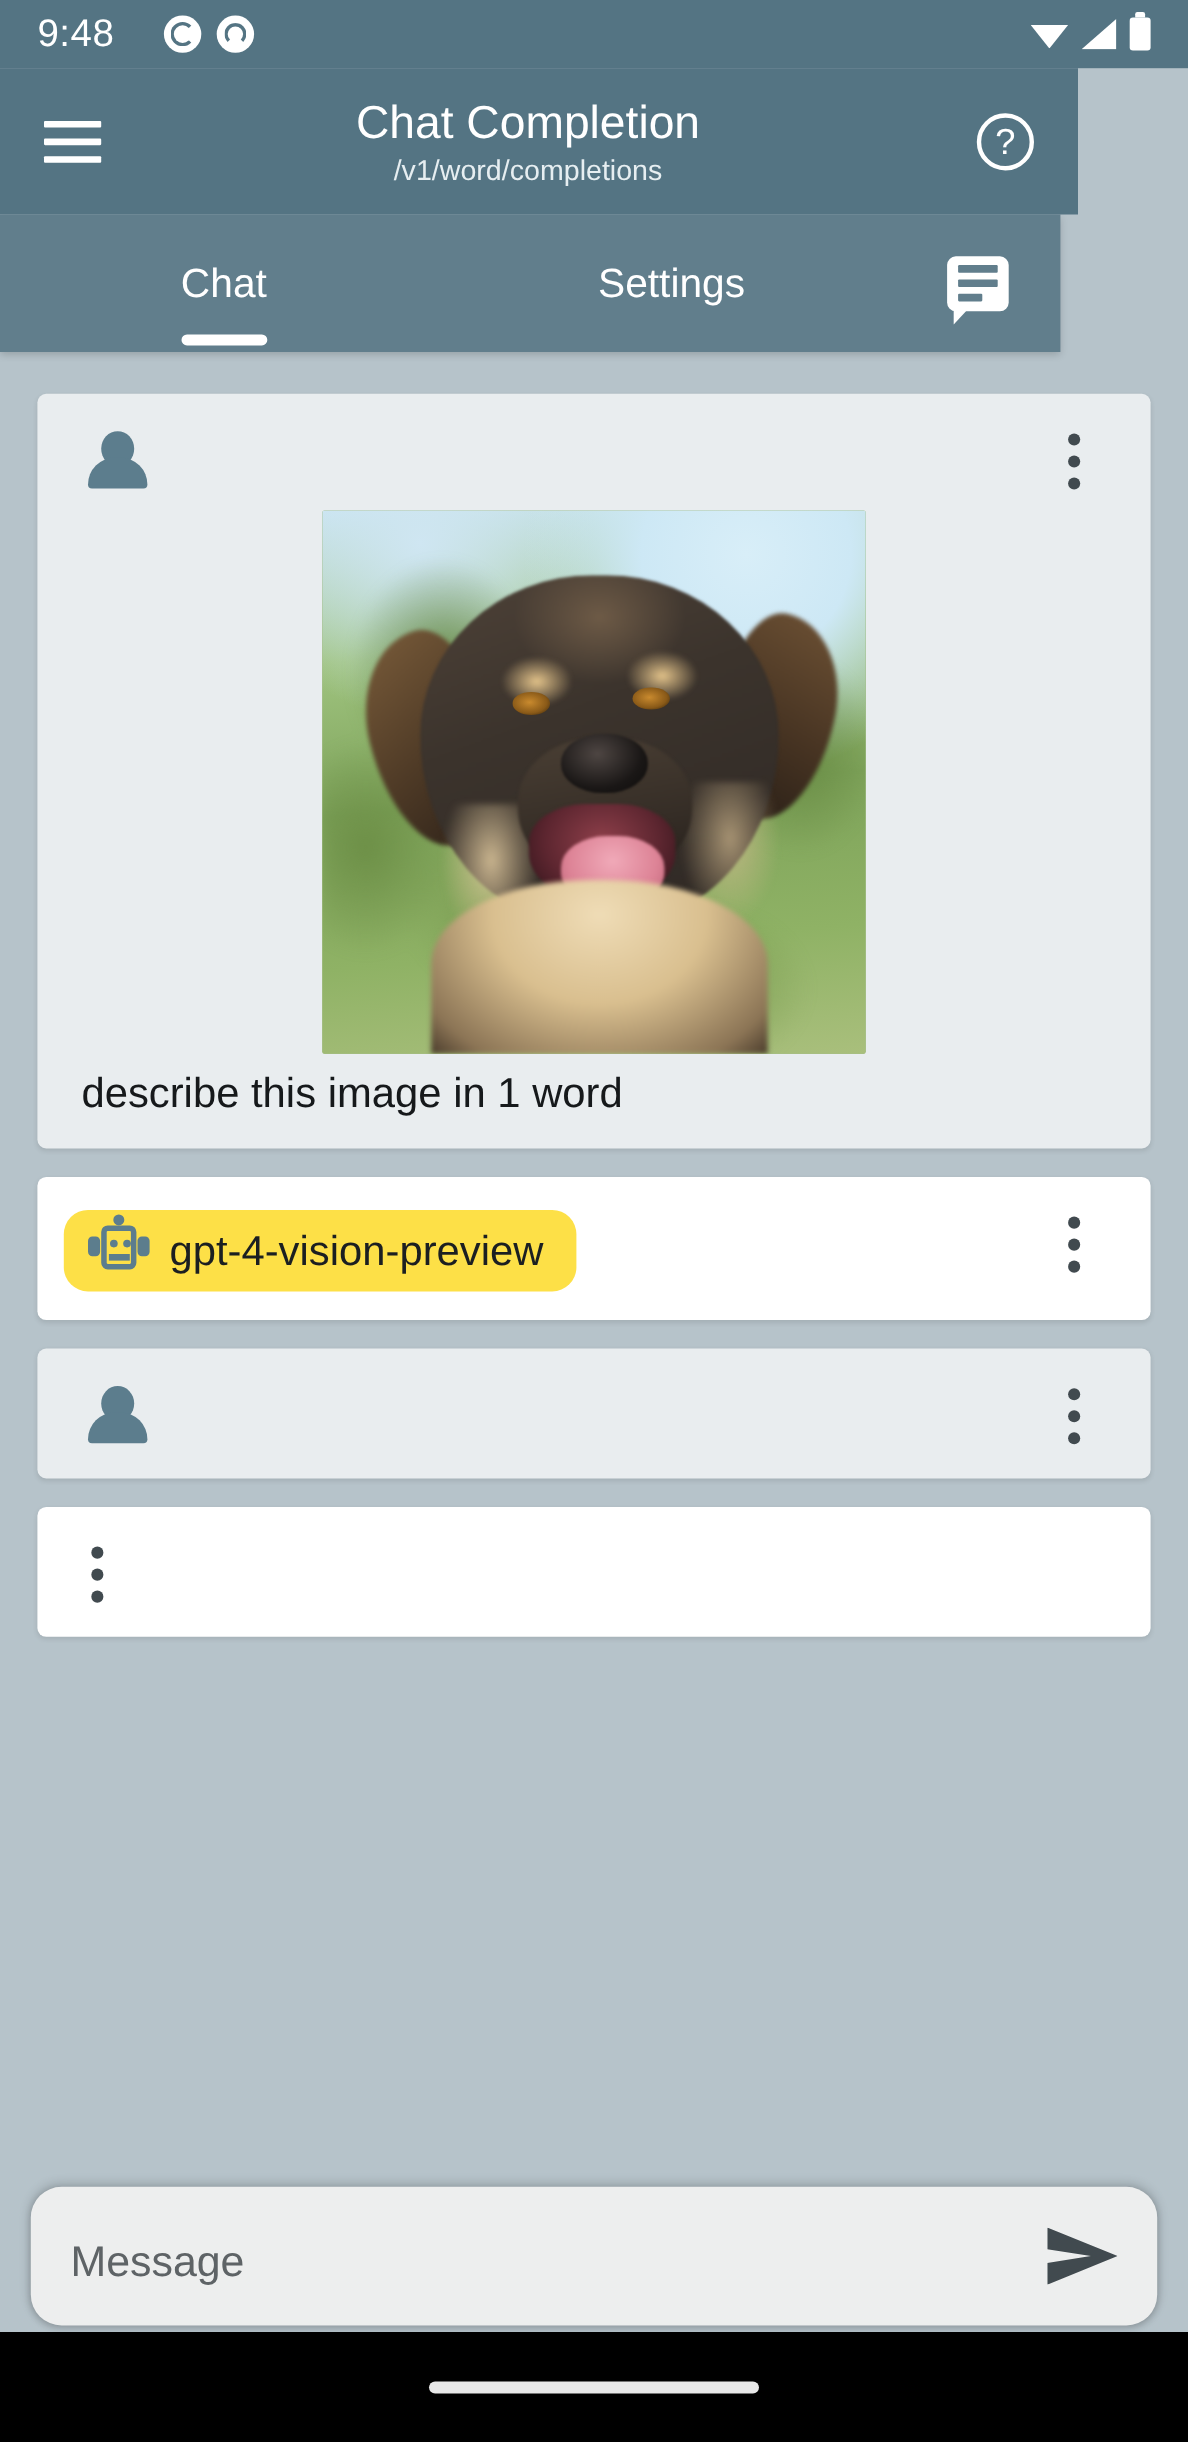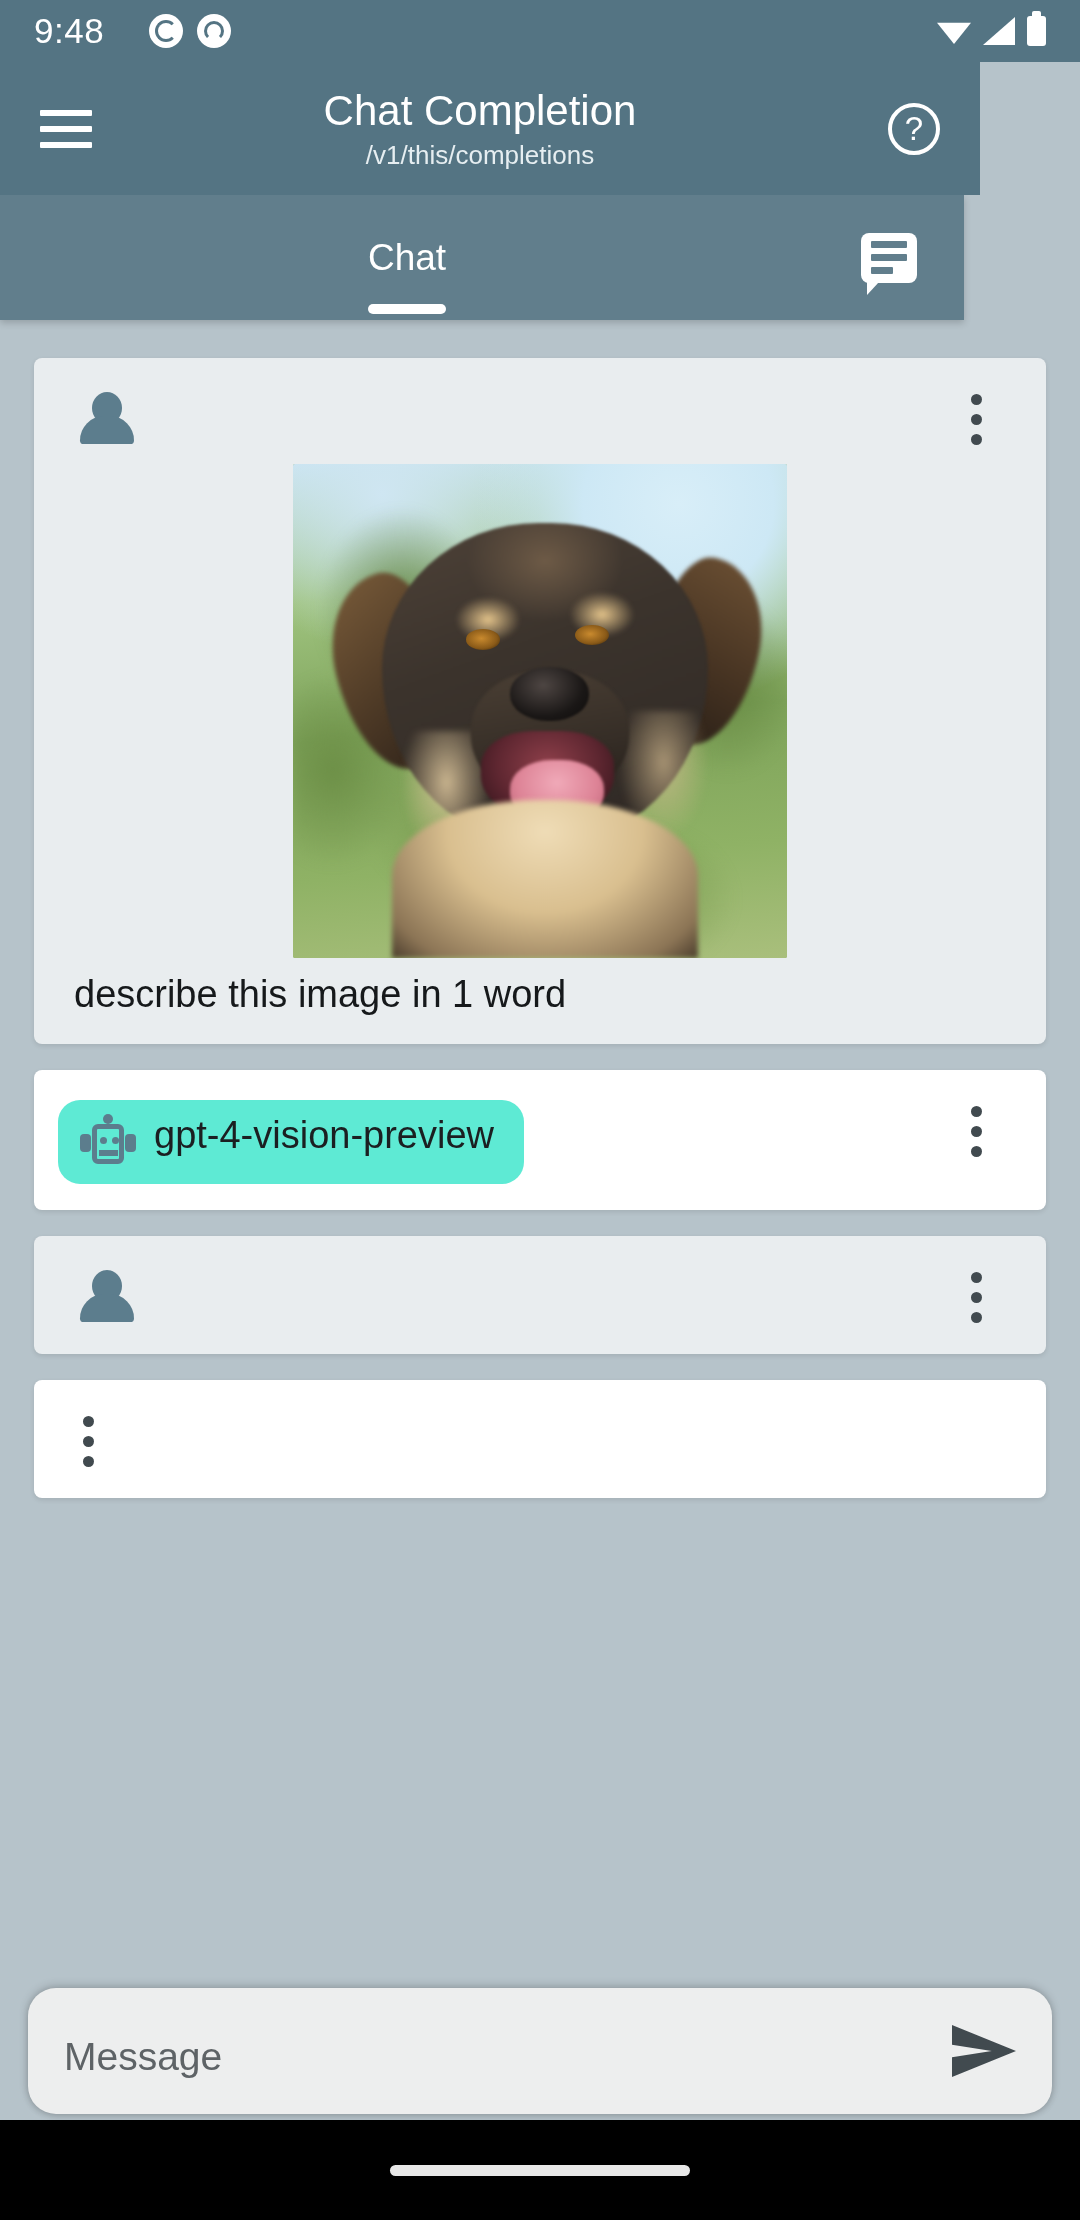--- a/index.html
+++ b/index.html
@@ -161,23 +161,23 @@
     border-radius: 27px 27px 4px 4px;
   }
   .dots-menu {
     width: 60px; height: 62px; margin-right: 16px;
     display: flex; flex-direction: column; align-items: center; justify-content: center;
     gap: 9px; cursor: pointer;
   }
   .dots-menu span { width: 11px; height: 11px; border-radius: 50%; background: #414a4f; display: block; }
 
   .model-badge {
-    display: inline-flex; align-items: flex-start; gap: 18px;
-    background: #5eead4; border-radius: 22px;
-    padding: 14px 30px 14px 22px;
+    display: inline-flex; align-items: flex-end; gap: 18px;
+    background: #fde047; border-radius: 22px;
+    padding: 4px 30px 14px 22px;
   }
   .robot-icon { width: 56px; height: 56px; position: relative; flex: none; }
   .robot-icon .body {
     position: absolute; left: 12px; top: 10px;
     width: 32px; height: 40px; border: 5px solid #5c7d8d; border-radius: 6px;
     background: transparent;
   }
   .robot-icon .ant {
     position: absolute; left: 23px; top: 0px;
     width: 10px; height: 10px; border-radius: 50%; background: #5c7d8d;
@@ -370,29 +370,32 @@
   </div>
 
   <div class="app-bar">
     <div class="hamburger">
       <span></span>
         <span></span>
         <span></span>
     </div>
     <div class="app-titles">
       <div class="app-title">Chat Completion</div>
-      <div class="app-subtitle">/v1/this/completions</div>
+      <div class="app-subtitle">/v1/word/completions</div>
     </div>
     <div class="help-icon">?</div>
   </div>
 
   <div class="tab-bar">
     <div class="tab active">
       <span class="tab-label">Chat</span>
       <span class="tab-indicator"></span>
+    </div>
+    <div class="tab">
+      <span class="tab-label">Settings</span>
     </div>
     <div class="tab-action">
       <span class="chat-bubble-icon">
         <i></i>
           <i></i>
           <i></i>
       </span>
     </div>
   </div>
 

